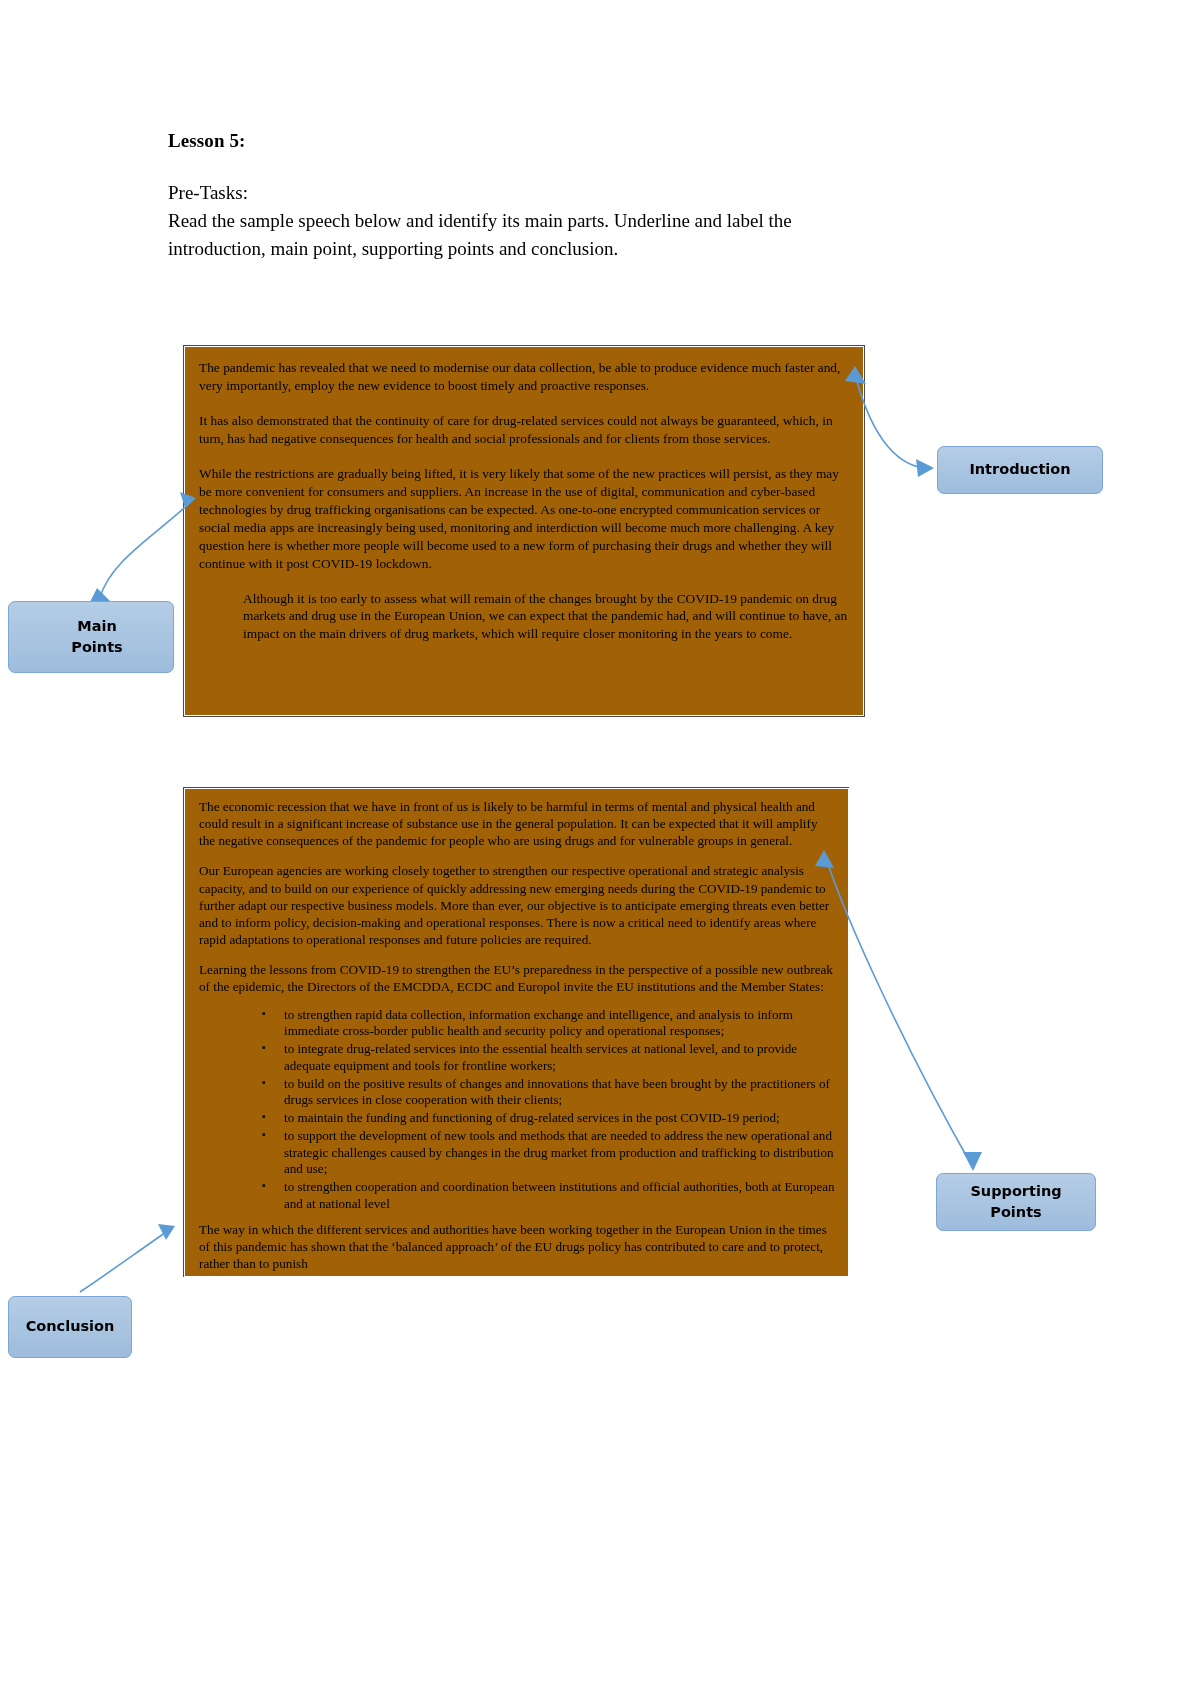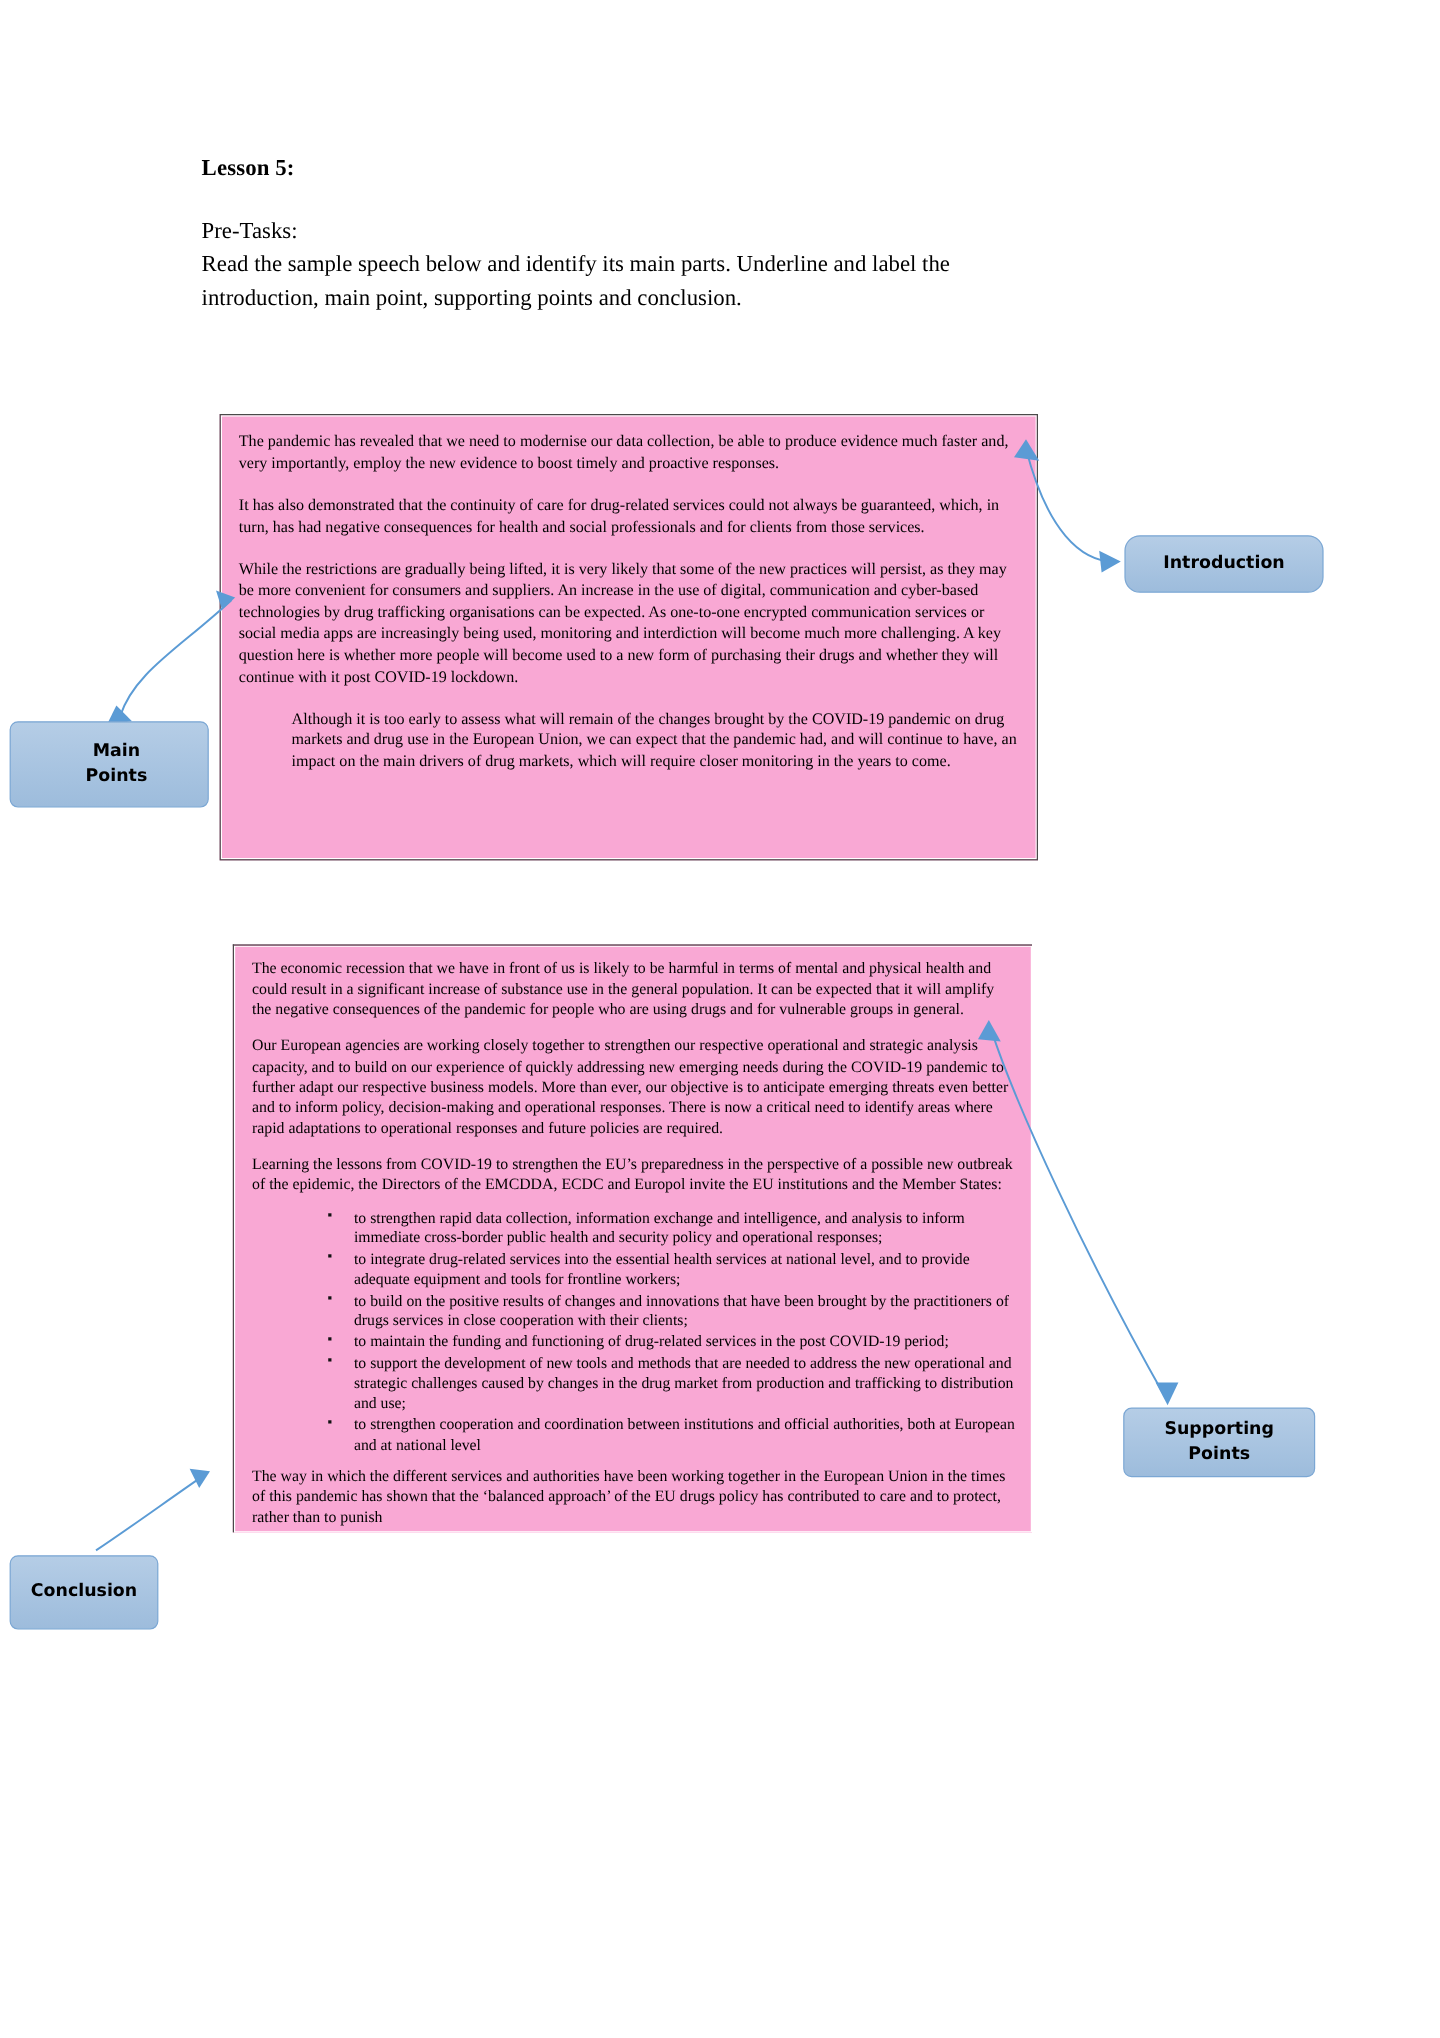--- a/index.html
+++ b/index.html
@@ -46,33 +46,33 @@
     font-size: 19px;
     line-height: 1.45;
     margin: 0;
     width: 680px;
   }
 
   
   .speech-box {
     position: absolute;
     box-sizing: border-box;
-    background: #f9a8d4;
+    background: #a16207;
     border: 1px solid #4a4a4a;
     box-shadow: 0 0 0 1px #ffffff inset;
   }
   .speech-box.box1 {
     left: 183px;
     top: 345px;
     width: 682px;
     height: 372px;
     padding: 13px 14px 10px 15px;
   }
   .speech-box.box2 {
-    left: 194px;
+    left: 183px;
     top: 787px;
     width: 666px;
     height: 490px;
     border: none;
     border-left: 1px solid #4a4a4a;
     border-top: 1px solid #4a4a4a;
     padding: 10px 14px 0 15px;
   }
   .speech-box.box2::after {
     content: "";
@@ -137,21 +137,20 @@
     align-items: center;
     justify-content: center;
     line-height: 1.45;
     background-image: linear-gradient(#b5cde6, #9dbcdc);
   }
   .callout-intro {
     left: 937px;
     top: 446px;
     width: 166px;
     height: 48px;
-    border-radius: 13px;
   }
   .callout-main {
     left: 8px;
     top: 601px;
     width: 166px;
     height: 72px;
     padding-left: 12px;
   }
   .callout-support {
     left: 936px;

